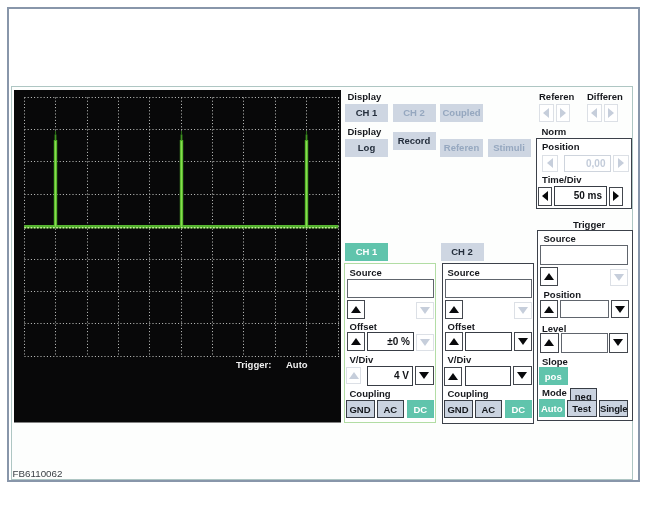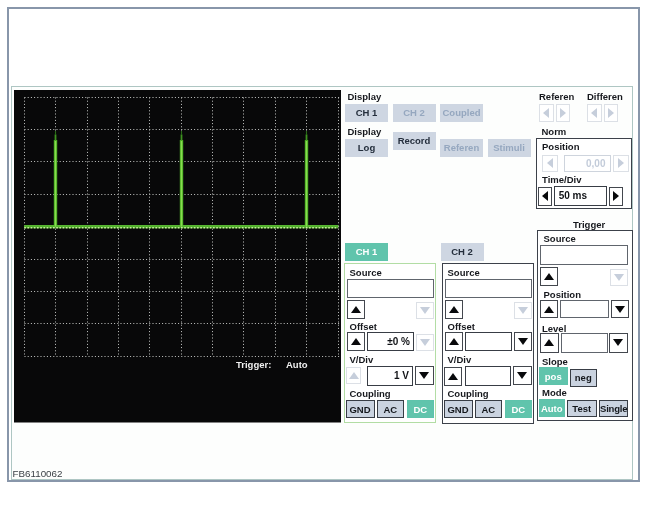--- a/index.html
+++ b/index.html
@@ -106,21 +106,21 @@
       <span class="tl"></span>
     </div>
 <div class="fld dis" style="left:563.5px;top:154.5px;width:47px;height:17.5px;line-height:16px;padding-right:4px">0,00</div>
 <div class="ab dis" style="left:613px;top:154.5px;width:15.5px;height:17.5px">
       <span class="tr"></span>
     </div>
 <div class="lbl" style="left:542px;top:174px">Time/Div</div>
 <div class="ab" style="left:537.5px;top:186.5px;width:14.5px;height:19.5px">
       <span class="tl"></span>
     </div>
-<div class="fld" style="left:554px;top:186px;width:53px;height:20px;line-height:18.5px;padding-right:19px">50 ms</div>
+<div class="fld" style="left:554px;top:186px;width:53px;height:20px;line-height:18.5px;padding-right:4px">50 ms</div>
 <div class="ab" style="left:608.5px;top:186.5px;width:14.5px;height:19.5px">
       <span class="tr"></span>
     </div>
 <div class="lbl" style="left:573px;top:218.5px">Trigger</div>
 <div class="a" style="left:536.5px;top:230px;width:96px;height:191px;border:1px solid #3c414a;background:rgba(255,255,255,0.99)"></div>
 <div class="lbl" style="left:543.5px;top:233px">Source</div>
 <div class="inp" style="left:540px;top:244.5px;width:88px;height:20px;"></div>
 <div class="ab" style="left:540px;top:266.5px;width:18px;height:19.5px">
       <span class="tu"></span>
     </div>
@@ -138,21 +138,21 @@
 <div class="lbl" style="left:542px;top:323px">Level</div>
 <div class="ab" style="left:540px;top:333px;width:18.5px;height:19.5px">
       <span class="tu"></span>
     </div>
 <div class="inp" style="left:560.5px;top:333px;width:47px;height:19.5px;"></div>
 <div class="ab" style="left:609px;top:333px;width:18.5px;height:19.5px">
       <span class="td"></span>
     </div>
 <div class="lbl" style="left:542px;top:355.5px">Slope</div>
 <div class="sb teal" style="left:539px;top:366.5px;width:28.5px;height:18.5px">pos</div>
-<div class="sb" style="left:569.5px;top:369px;width:27.5px;height:17.5px">neg</div>
+<div class="sb" style="left:569.5px;top:388px;width:27.5px;height:17.5px">neg</div>
 <div class="lbl" style="left:542px;top:387px">Mode</div>
 <div class="sb teal" style="left:539px;top:399px;width:25.5px;height:18px">Auto</div>
 <div class="sb" style="left:566.5px;top:399.5px;width:30.5px;height:17.5px">Test</div>
 <div class="sb" style="left:599px;top:399.5px;width:28.5px;height:17.5px;letter-spacing:-0.2px">Single</div>
 <div class="btn teal" style="left:345.0px;top:242.5px">CH 1</div>
 <div class="a" style="left:343.5px;top:263px;width:92.5px;height:159.5px;border:1px solid #b2dda4;background:rgba(255,255,255,0.99)"></div>
 <div class="lbl" style="left:349.5px;top:266.5px">Source</div>
 <div class="inp" style="left:346.5px;top:278.5px;width:87px;height:19px;"></div>
 <div class="ab" style="left:346.5px;top:300px;width:18px;height:18.5px">
       <span class="tu"></span>
@@ -165,21 +165,21 @@
       <span class="tu"></span>
     </div>
 <div class="fld" style="left:367.0px;top:332px;width:47px;height:18.5px;line-height:17px;padding-right:3px">±0 %</div>
 <div class="ab dis" style="left:416.0px;top:333.5px;width:17.5px;height:17px">
       <span class="td"></span>
     </div>
 <div class="lbl" style="left:349.5px;top:353.5px">V/Div</div>
 <div class="ab dis" style="left:346.0px;top:367px;width:15px;height:17px">
       <span class="tu"></span>
     </div>
-<div class="fld" style="left:367.0px;top:365.5px;width:46px;height:20px;line-height:18.5px;padding-right:3px">1 V</div>
+<div class="fld" style="left:367.0px;top:365.5px;width:46px;height:20px;line-height:18.5px;padding-right:3px">4 V</div>
 <div class="ab" style="left:415.0px;top:366px;width:18.5px;height:19px">
       <span class="td"></span>
     </div>
 <div class="lbl" style="left:349.5px;top:388px">Coupling</div>
 <div class="sb" style="left:345.5px;top:399.5px;width:29px;height:18.5px;line-height:17px">GND</div>
 <div class="sb" style="left:376.5px;top:399.5px;width:27.5px;height:18.5px;line-height:17px">AC</div>
 <div class="sb teal" style="left:406.5px;top:399.5px;width:27.5px;height:18.5px">DC</div>
 <div class="btn" style="left:440.5px;top:242.5px">CH 2</div>
 <div class="a" style="left:441.5px;top:263px;width:92.5px;height:161px;border:1px solid #3c414a;background:rgba(255,255,255,0.99)"></div>
 <div class="lbl" style="left:447.5px;top:266.5px">Source</div>

